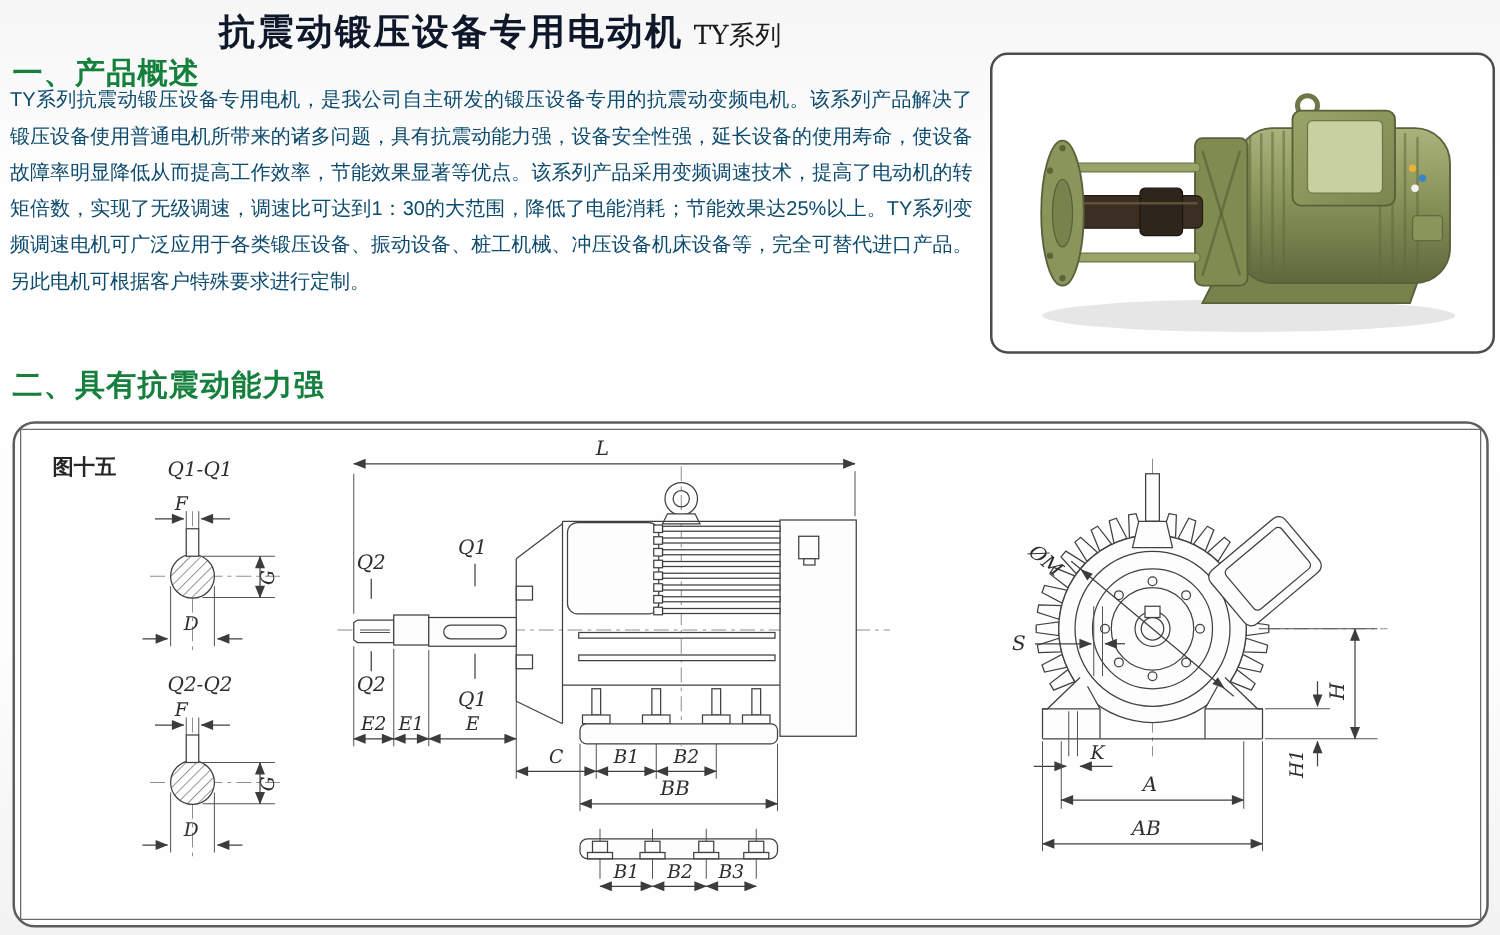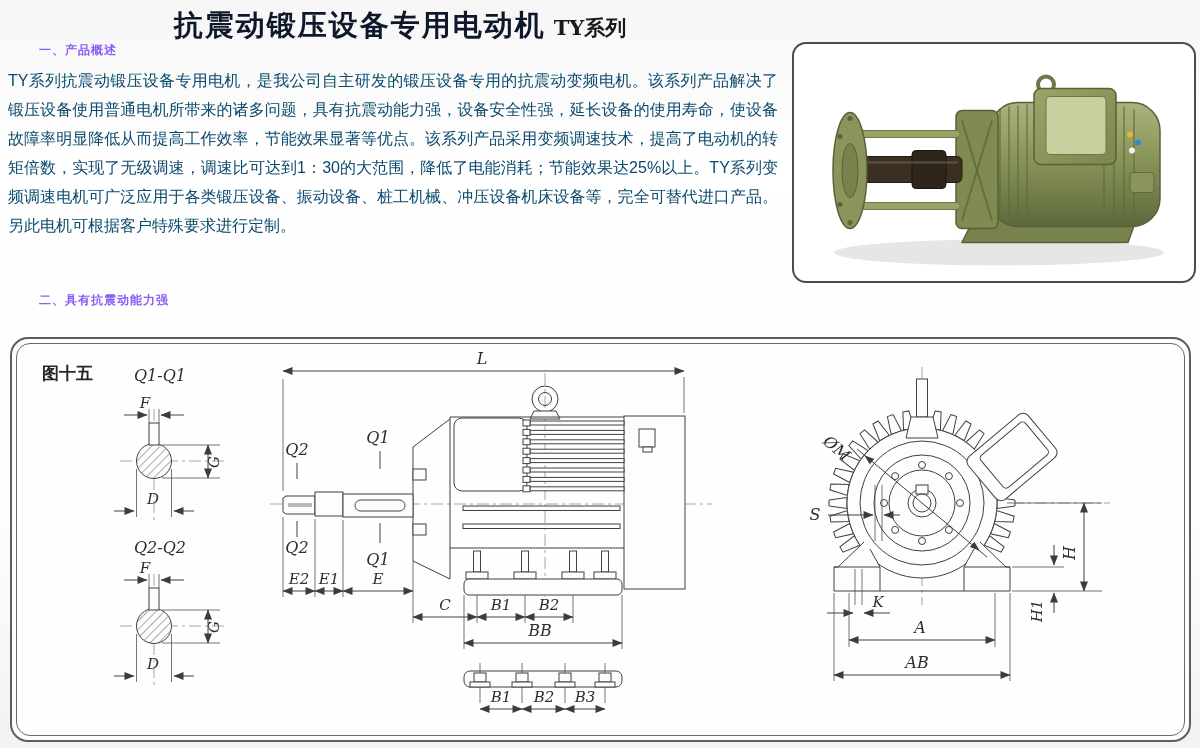--- a/index.html
+++ b/index.html
@@ -3,41 +3,41 @@
 <meta charset="utf-8">
 <style>
   html,body{margin:0;padding:0;}
   body{
     width:1200px;height:748px;position:relative;overflow:hidden;
     background:linear-gradient(180deg,#f6f6f6 0%,#ffffff 22%,#fdfdfd 70%,#f2f2f2 100%);
     font-family:"Liberation Sans", sans-serif;
   }
   .title-row{position:absolute;left:0;top:6px;width:800px;text-align:center;white-space:nowrap;}
   .title-main{font-size:29px;font-weight:900;color:#0f172a;letter-spacing:2px;display:inline;}
-  .title-series{font-size:21px;font-weight:700;color:#1a1a1a;margin-left:8px;font-family:"DejaVu Serif",serif;display:inline;}
-  .sec-heading{position:absolute;left:10px;font-size:12px;font-weight:bold;color:#8b5cf6;letter-spacing:1px;margin-left:29px;}
+  .title-series{font-size:21px;font-weight:400;color:#1a1a1a;margin-left:8px;font-family:"DejaVu Serif",serif;display:inline;}
+  .sec-heading{position:absolute;left:10px;font-size:24px;font-weight:bold;color:#15803d;letter-spacing:1px;}
   #overview-heading{top:42px;}
   #dims-heading{top:292px;}
   .para{
     position:absolute;left:8px;top:66px;width:770px;
     font-size:16px;line-height:29px;color:#0c4a6e;text-align:justify;margin:0;
   }
   .photo-box{
     position:absolute;left:792px;top:42px;width:404px;height:241px;
     border:2px solid #4c4c4c;border-radius:14px;background:#ffffff;
     box-sizing:border-box;overflow:hidden;
   }
   .photo-box svg{display:block;width:100%;height:100%;}
   .panel{
     position:absolute;left:10px;top:337px;width:1181px;height:405px;
     border:2px solid #5d5d5d;border-radius:18px;background:#fefefe;box-sizing:border-box;
   }
   .panel-inner{
     position:absolute;left:4px;top:4px;right:4px;bottom:4px;
-    border:1px solid #6a6a6a;border-radius:14px;overflow:hidden;
+    border:1px solid #6a6a6a;border-radius:0;overflow:hidden;
   }
   .panel-inner svg.drawing{position:absolute;left:-5px;top:-5px;width:1181px;height:405px;}
   
   .s  {stroke:#404040;stroke-width:1;fill:none;}
   .sf {stroke:#404040;stroke-width:1;fill:#fdfdfd;}
   .sh {stroke:#404040;stroke-width:1;}
   .ctr{stroke:#8f8f8f;stroke-width:0.8;fill:none;stroke-dasharray:12 4 3 4;}
   .ext{stroke:#525252;stroke-width:0.8;fill:none;}
   .dim{stroke:#404040;stroke-width:1;fill:none;}
   .lbl{font:italic 15px "DejaVu Serif",serif;fill:#2e2e2e;}

